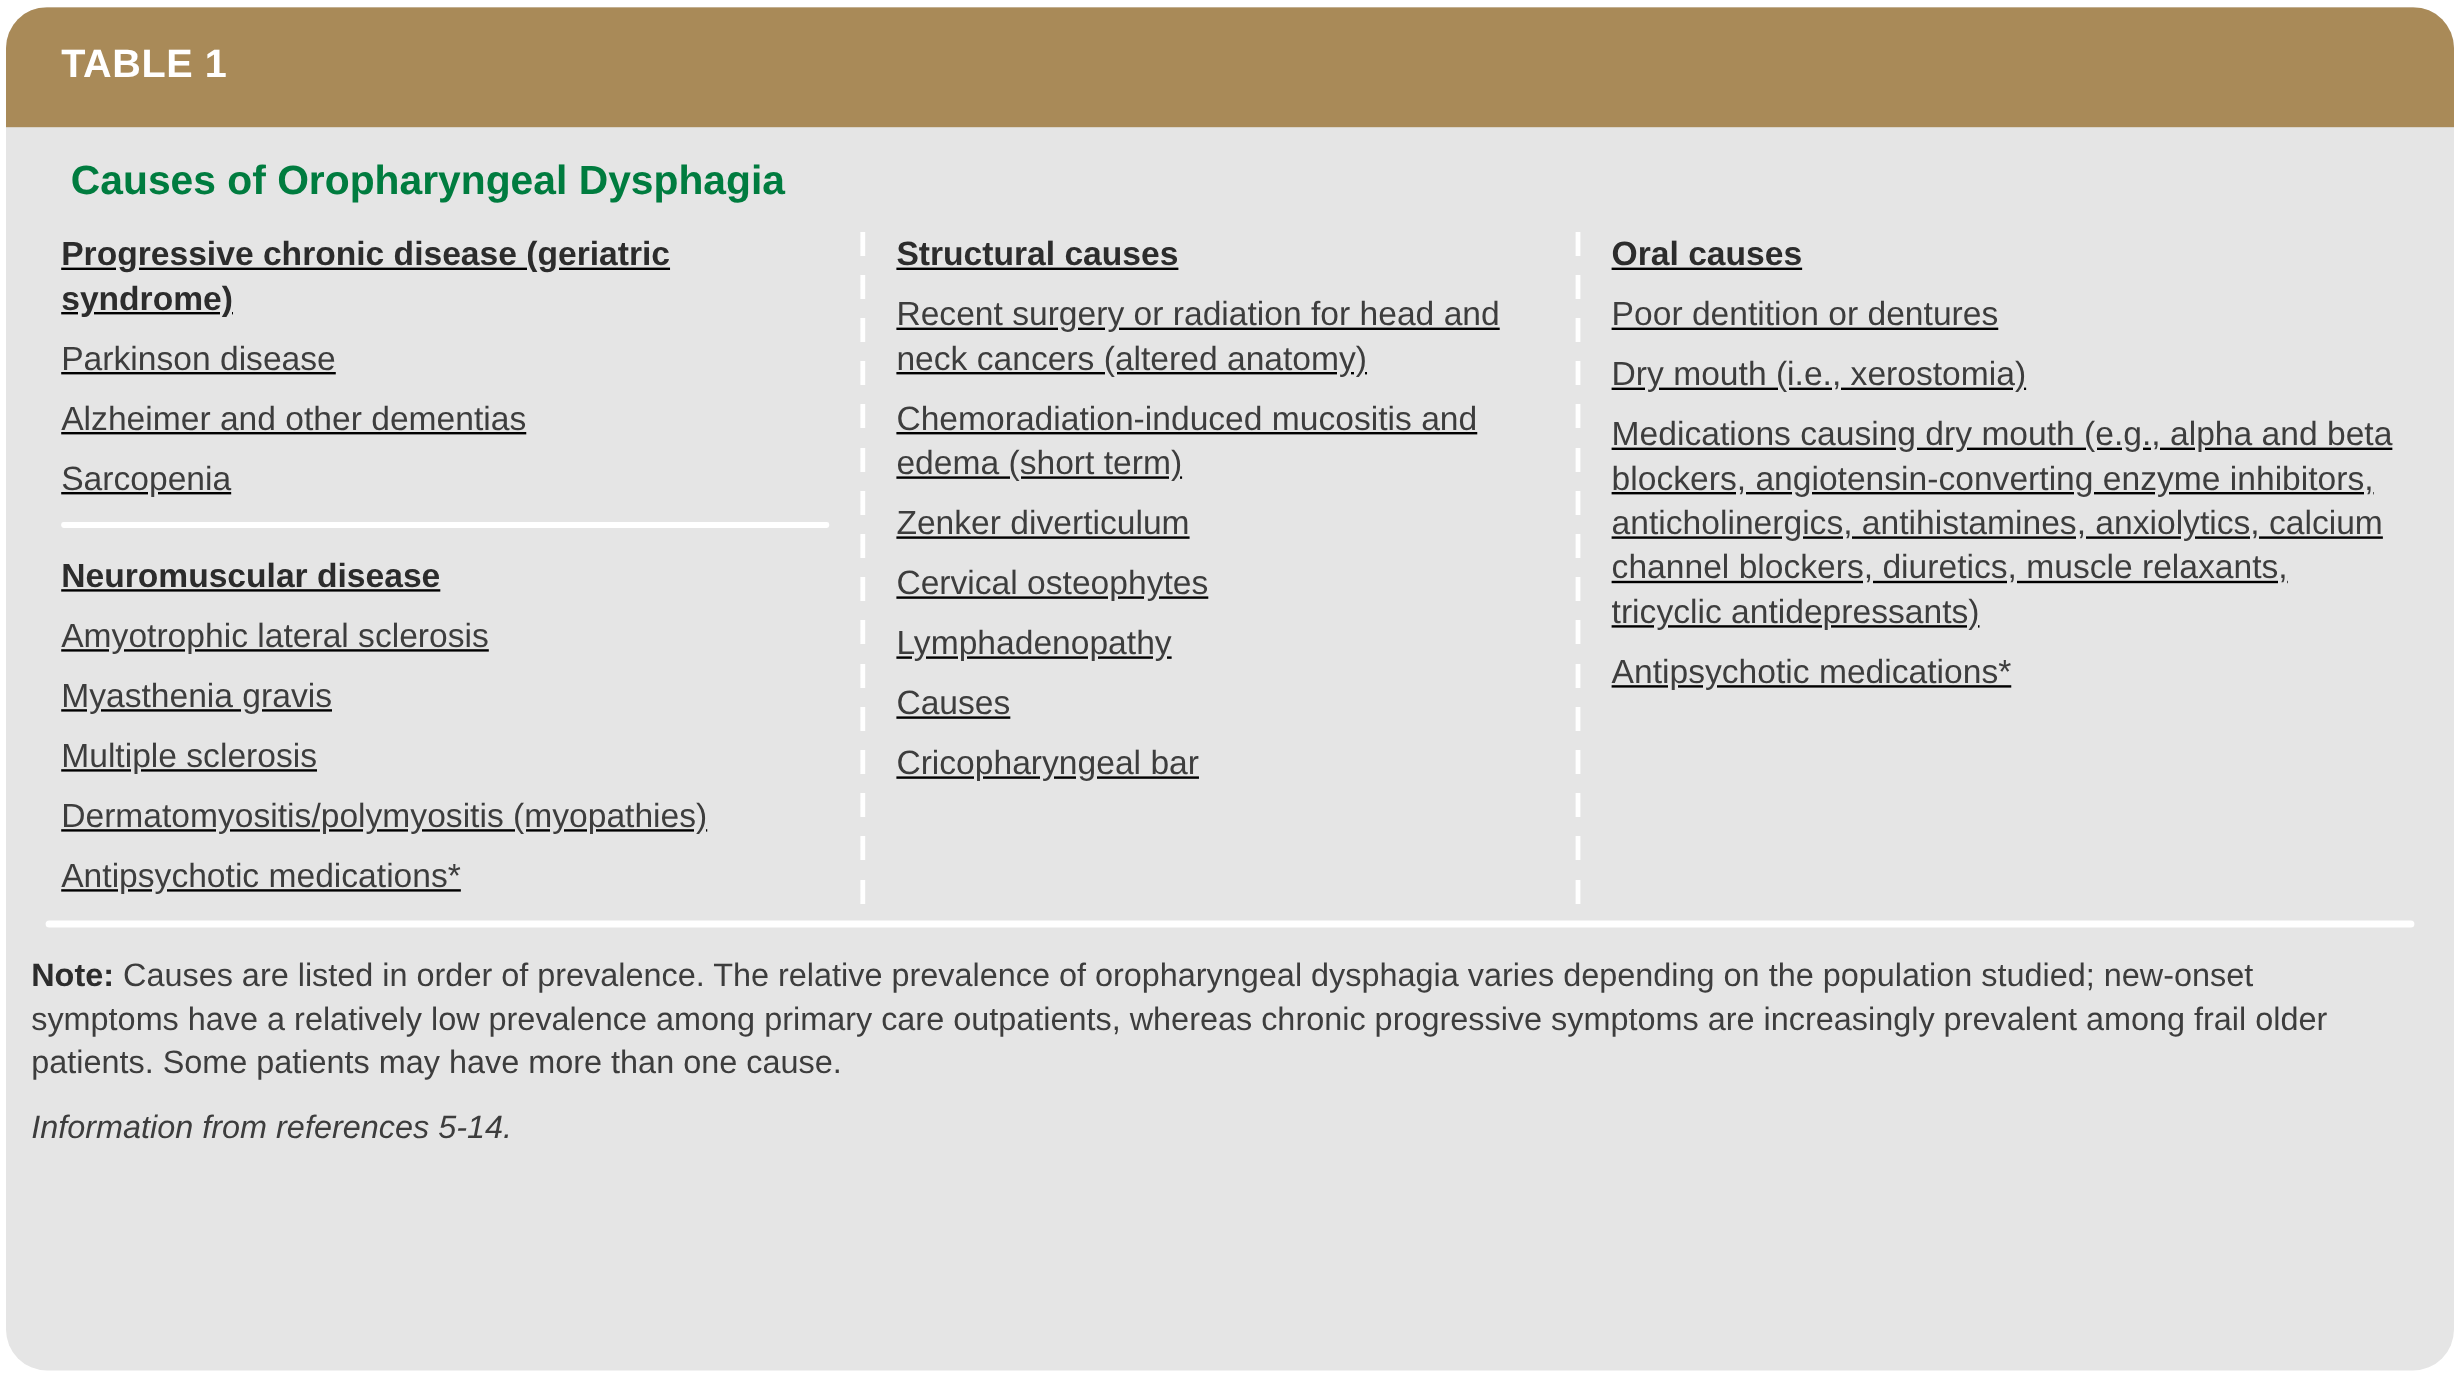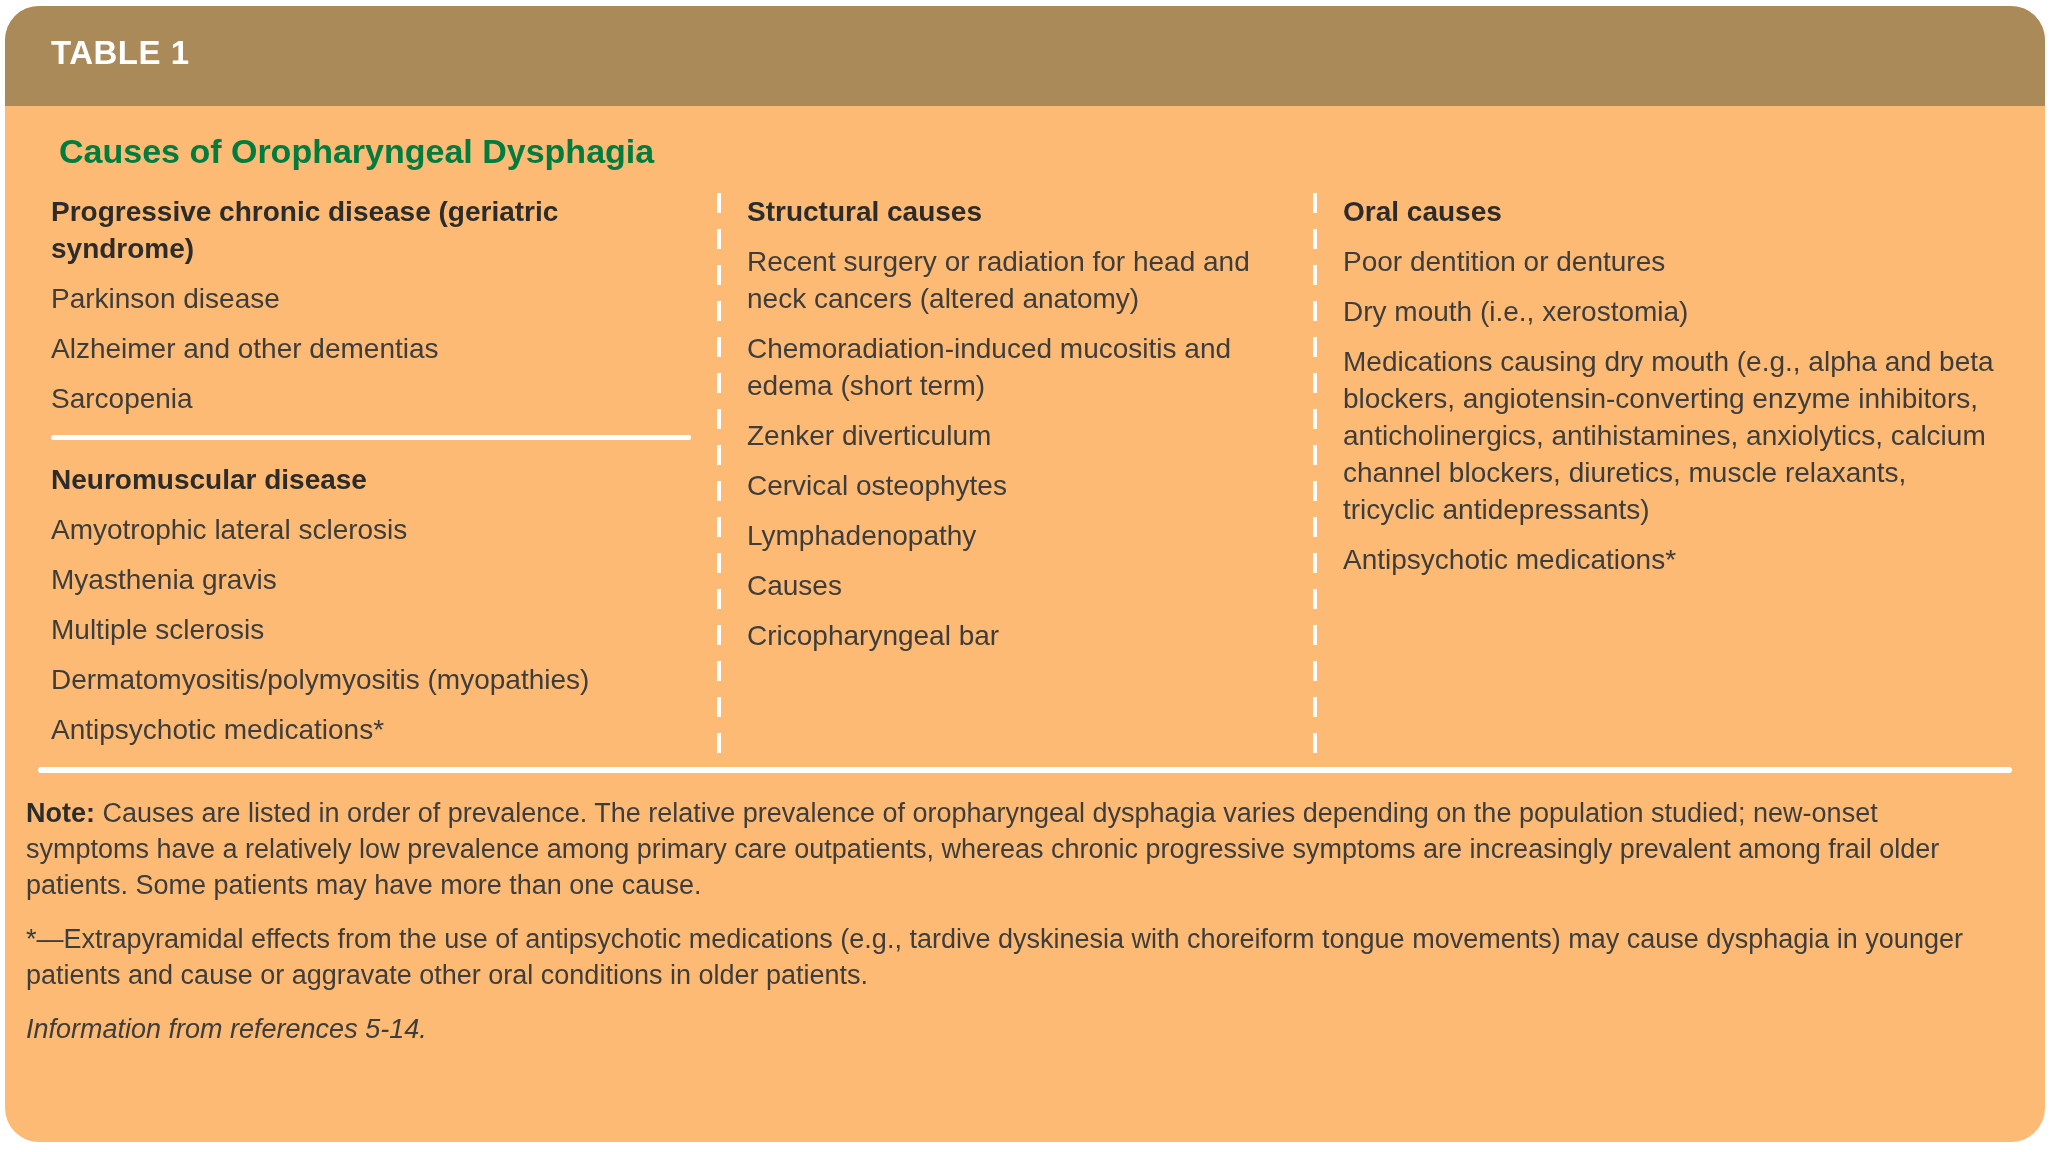--- a/index.html
+++ b/index.html
@@ -9,21 +9,21 @@
     width: 2050px;
     height: 1152px;
     font-family: "Liberation Sans", "DejaVu Sans", sans-serif;
   }
   .card {
     position: absolute;
     left: 5px;
     top: 6px;
     width: 2040px;
     height: 1136px;
-    background: #fdba74;
+    background: #e5e5e5;
     border-radius: 34px;
     overflow: hidden;
   }
   .band {
     height: 100px;
     background: #a98a58;
   }
   .band-label {
     padding: 28px 0 0 46px;
     color: #ffffff;
@@ -36,20 +36,21 @@
     color: #007c3f;
     font-size: 34px;
     font-weight: 700;
   }
   .columns {
     display: grid;
     grid-template-columns: 640px 4px 540px 4px 1fr;
     column-gap: 26px;
     margin: 22px 40px 0 46px;
     align-items: stretch;
+    text-decoration: underline;
   }
   .cell p {
     margin: 0 0 13px 0;
     font-size: 28px;
     line-height: 37px;
     color: #3d3d3d;
   }
   .cell p.heading {
     font-weight: 700;
     color: #2c2c2c;
@@ -141,17 +142,16 @@
       <p class="item">Medications causing dry mouth (e.g., alpha and beta blockers, angiotensin-converting enzyme inhibitors, anticholinergics, antihistamines, anxiolytics, calcium channel blockers, diuretics, muscle relaxants, tricyclic antidepressants)</p>
       <p class="item">Antipsychotic medications*</p>
     </div>
 
   </div>
 
   <div class="hrule-big"></div>
 
   <div class="notes">
     <p class="note-para"><span class="note-label">Note:</span><span> Causes are listed in order of prevalence. The relative prevalence of oropharyngeal dysphagia varies depending on the population studied; new-onset symptoms have a relatively low prevalence among primary care outpatients, whereas chronic progressive symptoms are increasingly prevalent among frail older patients. Some patients may have more than one cause.</span></p>
-    <p class="foot-para">*—Extrapyramidal effects from the use of antipsychotic medications (e.g., tardive dyskinesia with choreiform tongue movements) may cause dysphagia in younger patients and cause or aggravate other oral conditions in older patients.</p>
     <p class="source-para">Information from references 5-14.</p>
   </div>
 
 </div>
 
 </body></html>

